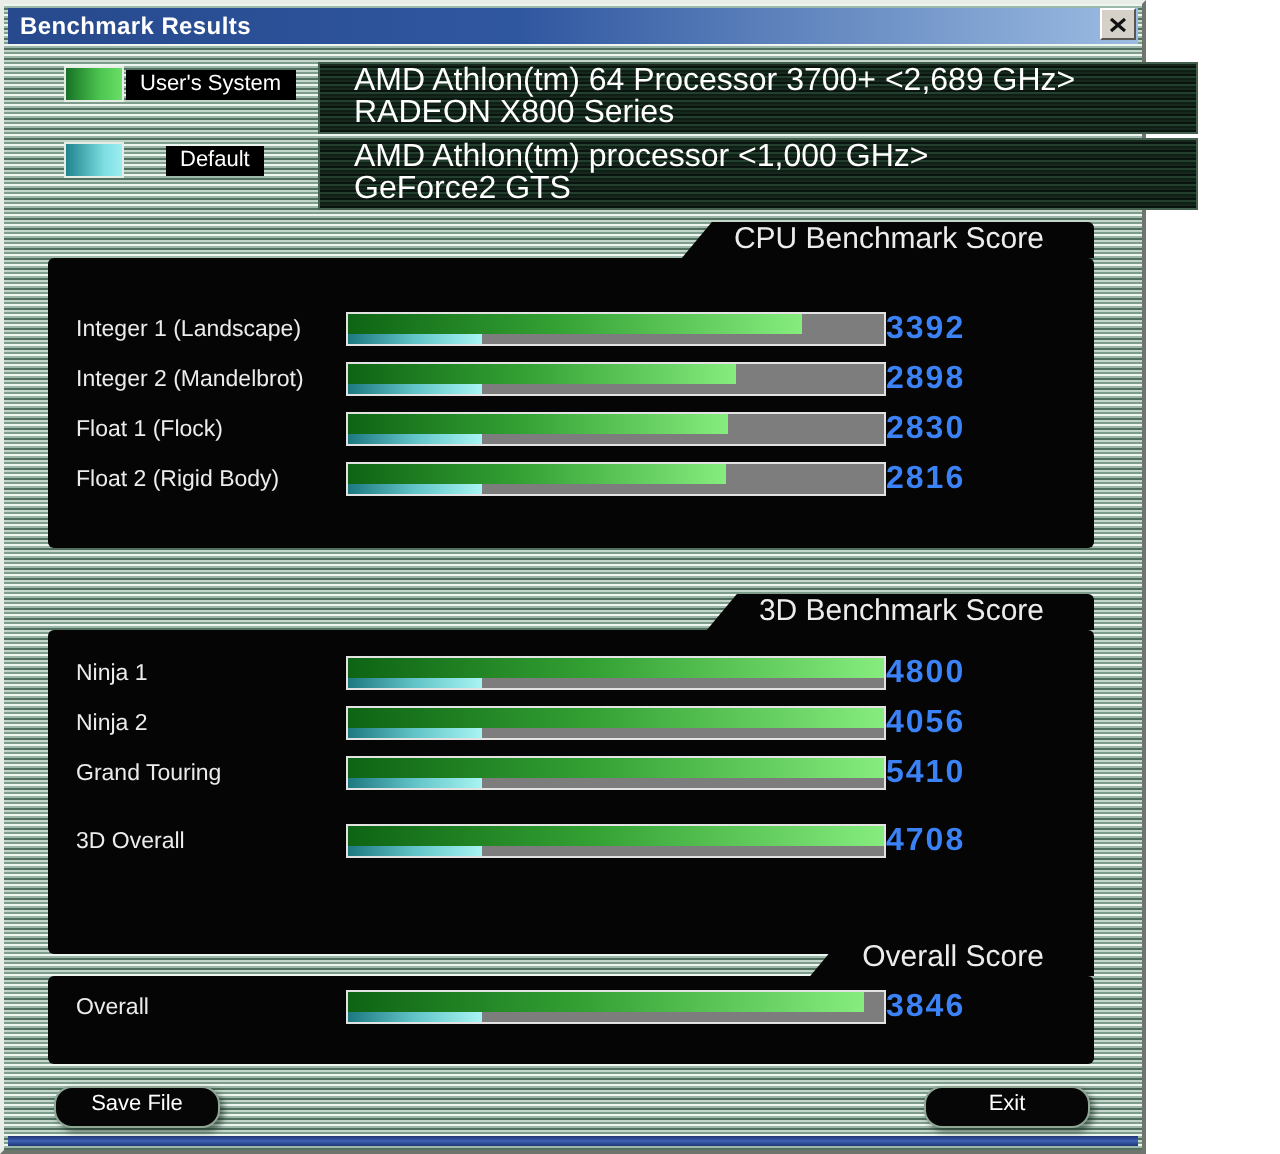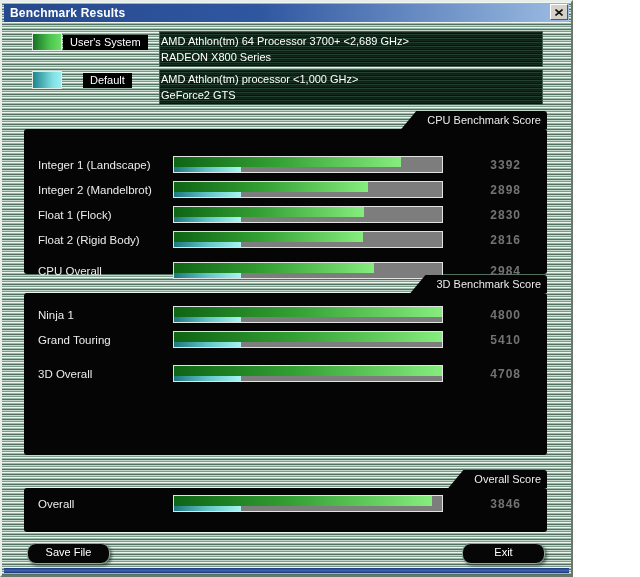--- a/index.html
+++ b/index.html
@@ -19,46 +19,46 @@
             display:flex;align-items:center;}
   .title{font-weight:bold;font-size:12px;color:#ffffff;padding-left:6px;letter-spacing:.2px;}
   .closebtn{position:absolute;right:3px;top:2px;width:16px;height:14px;background:#d5d1c9;
             border:1px solid;border-color:#ffffff #5a554e #5a554e #ffffff;
             display:flex;align-items:center;justify-content:center;cursor:pointer;}
   
   .swatch{position:absolute;width:28px;height:16px;border:1px solid #e4ece6;}
   .sw-green{background:linear-gradient(90deg,#177226,#4cc44f 60%,#6ade66);}
   .sw-cyan{background:linear-gradient(90deg,#1f848e,#7fdfe4 70%,#9ceef0);}
   .lstrip{position:absolute;background:#000000;color:#ffffff;font-size:11px;line-height:15px;padding:0 7px;}
-  .infobox{position:absolute;left:157px;width:384px;box-sizing:border-box;
-           border:1px solid #44604e;color:#ffffff;font-size:11px;line-height:16px;padding:1px 1px;
+  .infobox{position:absolute;left:157px;width:440px;box-sizing:border-box;
+           border:1px solid #44604e;color:#ffffff;font-size:16px;line-height:16px;padding:1px 17px;
            background:repeating-linear-gradient(180deg,#16281e 0 1px,#0a140e 1px 2px,#23402e 2px 3px,#101f16 3px 4px);}
   .infoline{white-space:nowrap;}
   
   .panelwrap{position:absolute;left:22px;width:523px;display:flex;flex-direction:column;}
   .tab{align-self:flex-end;height:18px;line-height:18px;background:#050505;color:#ececec;
-       font-size:11px;padding:0 6px 0 26px;clip-path:polygon(15px 0,100% 0,100% 100%,0 100%);
+       font-size:15px;padding:0 25px 0 26px;clip-path:polygon(15px 0,100% 0,100% 100%,0 100%);
        border-radius:0 3px 0 0;}
   .panel{background:#050505;border-radius:3px;width:100%;box-sizing:border-box;}
   .p-cpu{top:109px;}
   .p-cpu .panel{height:145px;padding-top:23px;}
-  .p-3d{top:273px;}
+  .p-3d{top:295px;}
   .p-3d .panel{height:162px;padding-top:9px;}
   .p-ov{top:468px;}
   .p-ov .panel{height:44px;padding-top:3px;}
   .p-cpu .row.overall{margin-top:6px;}
   .p-3d .row.overall{margin-top:9px;}
   .row{height:25px;display:flex;align-items:center;}
   .rlabel{margin-left:14px;width:135px;font-size:11.5px;color:#ececec;white-space:nowrap;}
   .track{position:relative;width:268px;height:15px;background:#7d7d7d;border:1px solid #e2e2e2;flex:none;}
   .ubar{position:absolute;left:0;top:0;height:10px;
         background:linear-gradient(90deg,#0e6414,#33a033 45%,#86ec7e);}
   .dbar{position:absolute;left:0;top:10px;height:5px;
         background:linear-gradient(90deg,#1d7880,#62c4c8 50%,#a8f4f2);}
-  .score{flex:1;text-align:right;padding-right:26px;font-weight:bold;font-size:12px;color:#737373;letter-spacing:1px;}
+  .score{flex:1;padding-right:26px;font-weight:bold;font-size:16px;color:#3b82f6;letter-spacing:1px;}
   
   .btn{position:absolute;height:19px;width:81px;background:#060606;color:#ffffff;font-size:11px;
        font-family:"Liberation Sans",sans-serif;text-align:center;line-height:17px;
        border:1px solid #8fa695;border-radius:9px;box-shadow:2px 2px 3px rgba(15,35,22,.55);cursor:pointer;}
   .btn-save{left:25px;top:541px;}
   .btn-exit{left:460px;top:541px;}
   .bluestrip{position:absolute;left:2px;right:2px;bottom:2px;height:5px;
              background:linear-gradient(180deg,#1e3574,#3e62b4 50%,#1e3574);}
 </style>
 </head>
@@ -119,41 +119,41 @@
             <span class="score">2830</span>
           </div>
           <div class="row">
             <span class="rlabel">Float 2 (Rigid Body)</span>
             <span class="track">
               <span class="ubar" style="width: 70.4%;"></span>
               <span class="dbar" style="width: 25%;"></span>
             </span>
             <span class="score">2816</span>
           </div>
-          <div class="row overall">
-            <span class="rlabel">CPU Overall</span>
-            <span class="track">
-              <span class="ubar" style="width: 74.6%;"></span>
-              <span class="dbar" style="width: 25%;"></span>
-            </span>
-            <span class="score">2984</span>
-          </div>
         </div>
     </div>
 
     <div class="panelwrap p-3d">
       <div class="tab">3D Benchmark Score</div>
       <div class="panel">
           <div class="row">
             <span class="rlabel">Ninja 1</span>
             <span class="track">
               <span class="ubar" style="width: 100%;"></span>
               <span class="dbar" style="width: 25%;"></span>
             </span>
             <span class="score">4800</span>
+          </div>
+          <div class="row">
+            <span class="rlabel">Ninja 2</span>
+            <span class="track">
+              <span class="ubar" style="width: 100%;"></span>
+              <span class="dbar" style="width: 25%;"></span>
+            </span>
+            <span class="score">4056</span>
           </div>
           <div class="row">
             <span class="rlabel">Grand Touring</span>
             <span class="track">
               <span class="ubar" style="width: 100%;"></span>
               <span class="dbar" style="width: 25%;"></span>
             </span>
             <span class="score">5410</span>
           </div>
           <div class="row overall">

